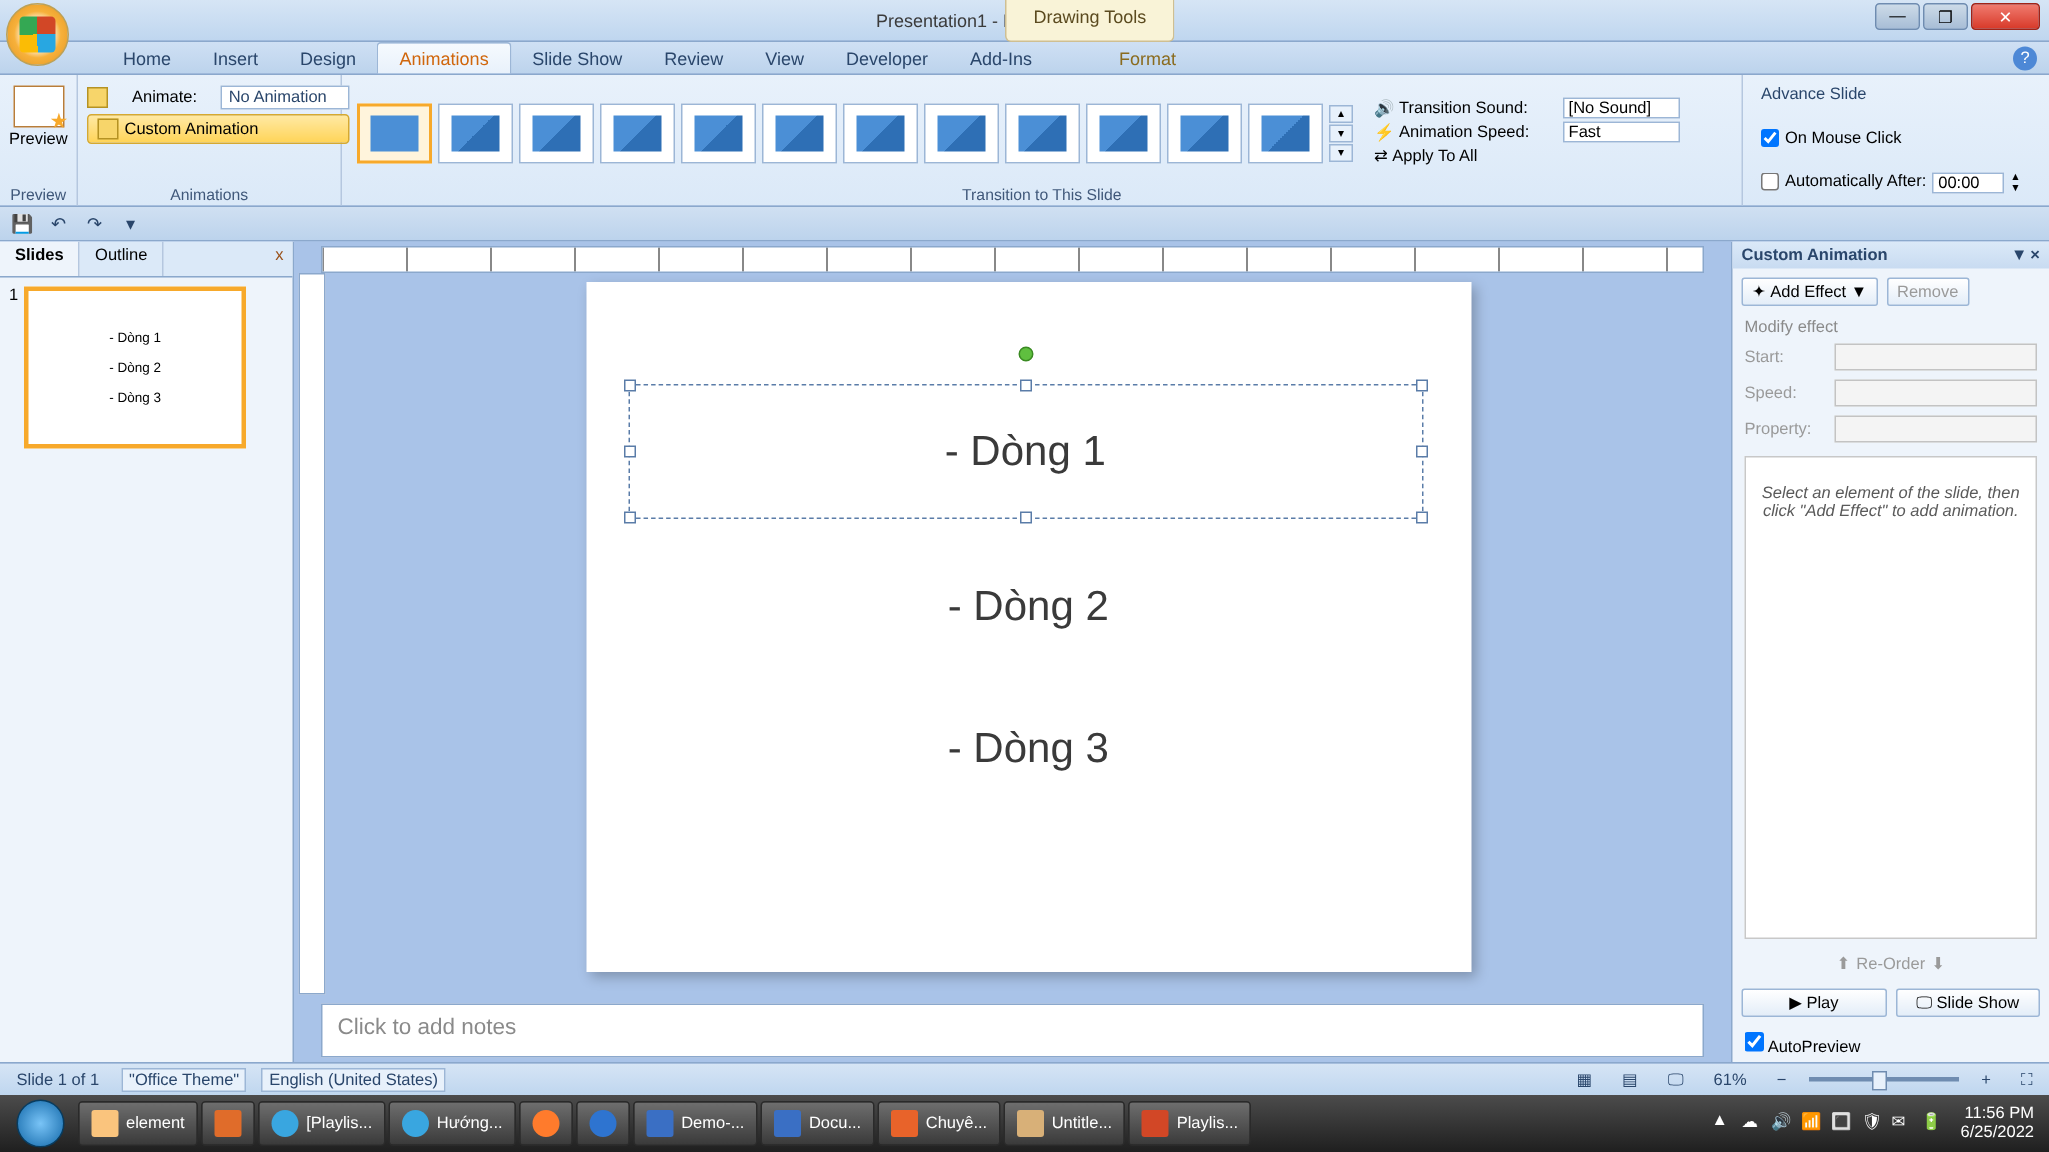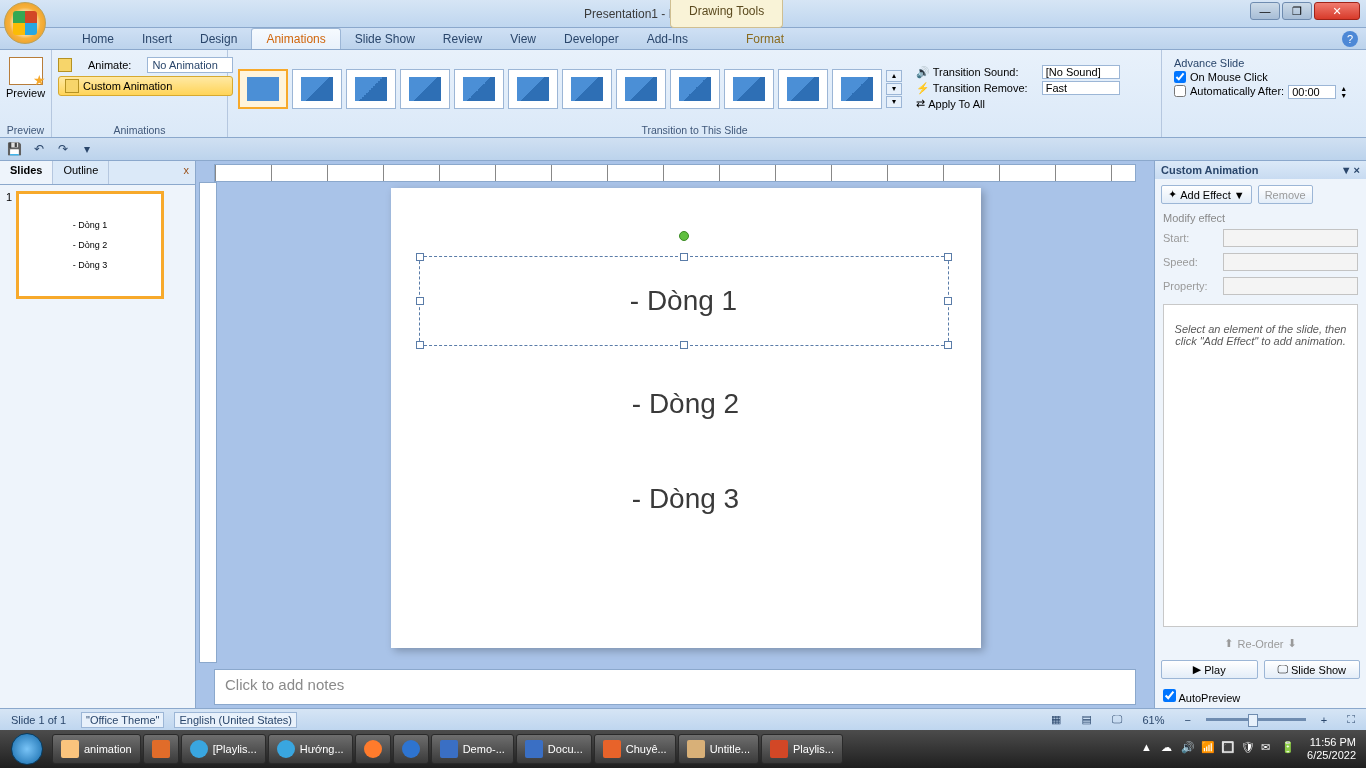--- a/index.html
+++ b/index.html
@@ -38,21 +38,21 @@
 .trans-item { width:50px; height:40px; border:1px solid #9cb6d6; background:#fff; display:flex; align-items:center; justify-content:center; cursor:pointer; position:relative;}
 .trans-item.sel { border:2px solid #f7a92b; background:#fff4dc;}
 .trans-item::before { content:""; width:32px; height:24px; background:linear-gradient(135deg,#4b8fd6 50%,#2e6fb5 50%); }
 .trans-item.none::before { background:#4b8fd6;}
 .trans-nav { width:16px; display:flex; flex-direction:column; gap:1px;}
 .trans-nav div { height:12px; border:1px solid #9cb6d6; background:#e8f1fb; font-size:8px; text-align:center;}
 .trans-opts { display:flex; flex-direction:column; gap:2px; padding:4px 6px; font-size:11px;}
 .trans-opts-row { display:flex; align-items:center; gap:3px;}
 .trans-opts-lbl { width:106px;}
 .trans-opts-dd { background:#fff; border:1px solid #9cb6d6; padding:0 3px; width:78px;}
-.adv-col { display:flex; flex-direction:column; gap:2px; padding:4px 6px; font-size:11px;}
+.adv-col { display:flex; flex-direction:column; gap:17px; padding:4px 6px; font-size:11px;}
 .adv-chk { display:flex; align-items:flex-start; gap:4px;}
 .adv-chk input { width:12px; height:12px;}
 .time-box { background:#fff; border:1px solid #9cb6d6; padding:0 3px; width:48px;}
 
 
 .qat { height:23px; background:linear-gradient(#d0e0f2,#bcd3ec); display:flex; align-items:center; padding-left:6px; gap:6px; border-bottom:1px solid #8ba8cc;}
 .qat-btn { width:18px; height:18px; display:flex; align-items:center; justify-content:center; font-size:12px; color:#2a466b;}
 
 
 .main { flex:1; display:flex; overflow:hidden; background:#a9c3e8;}
@@ -190,21 +190,21 @@
         </div>
       </div>
       <div class="trans-opts">
         <div class="trans-opts-row">
             <span>🔊</span>
             <span class="trans-opts-lbl">Transition Sound:</span>
             <span class="trans-opts-dd">[No Sound]</span>
           </div>
         <div class="trans-opts-row">
             <span>⚡</span>
-            <span class="trans-opts-lbl">Transition Remove:</span>
+            <span class="trans-opts-lbl">Animation Speed:</span>
             <span class="trans-opts-dd">Fast</span>
           </div>
         <div class="trans-opts-row">
             <span>⇄</span>
             <span>Apply To All</span>
           </div>
       </div>
     </div>
     <div class="ribbon-group-title">Transition to This Slide</div>
   </div>
@@ -345,21 +345,21 @@
   <div class="status-item">+</div>
   <div class="status-item">⛶</div>
 </div>
 
 <div class="taskbar">
   <div class="start-btn">
       <div class="start-orb"></div>
     </div>
   <div class="tb-item">
       <div class="tb-icon" style="background:#fac47d"></div>
-      <span>animation</span>
+      <span>element</span>
     </div>
   <div class="tb-item" style="min-width:30px">
       <div class="tb-icon" style="background:#e06c2a"></div>
     </div>
   <div class="tb-item">
       <div class="tb-icon" style="background:#39a6e0;border-radius:50%"></div>
       <span>[Playlis...</span>
     </div>
   <div class="tb-item">
       <div class="tb-icon" style="background:#39a6e0;border-radius:50%"></div>

